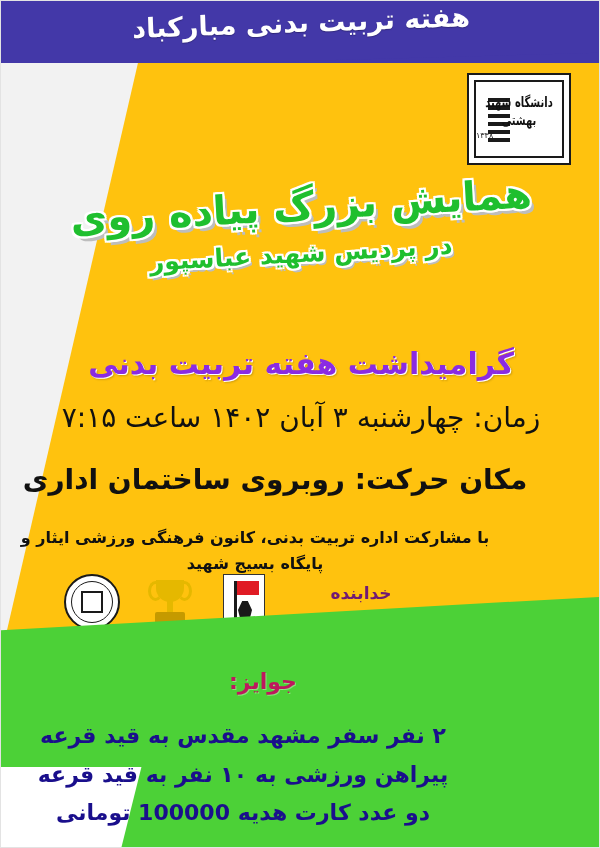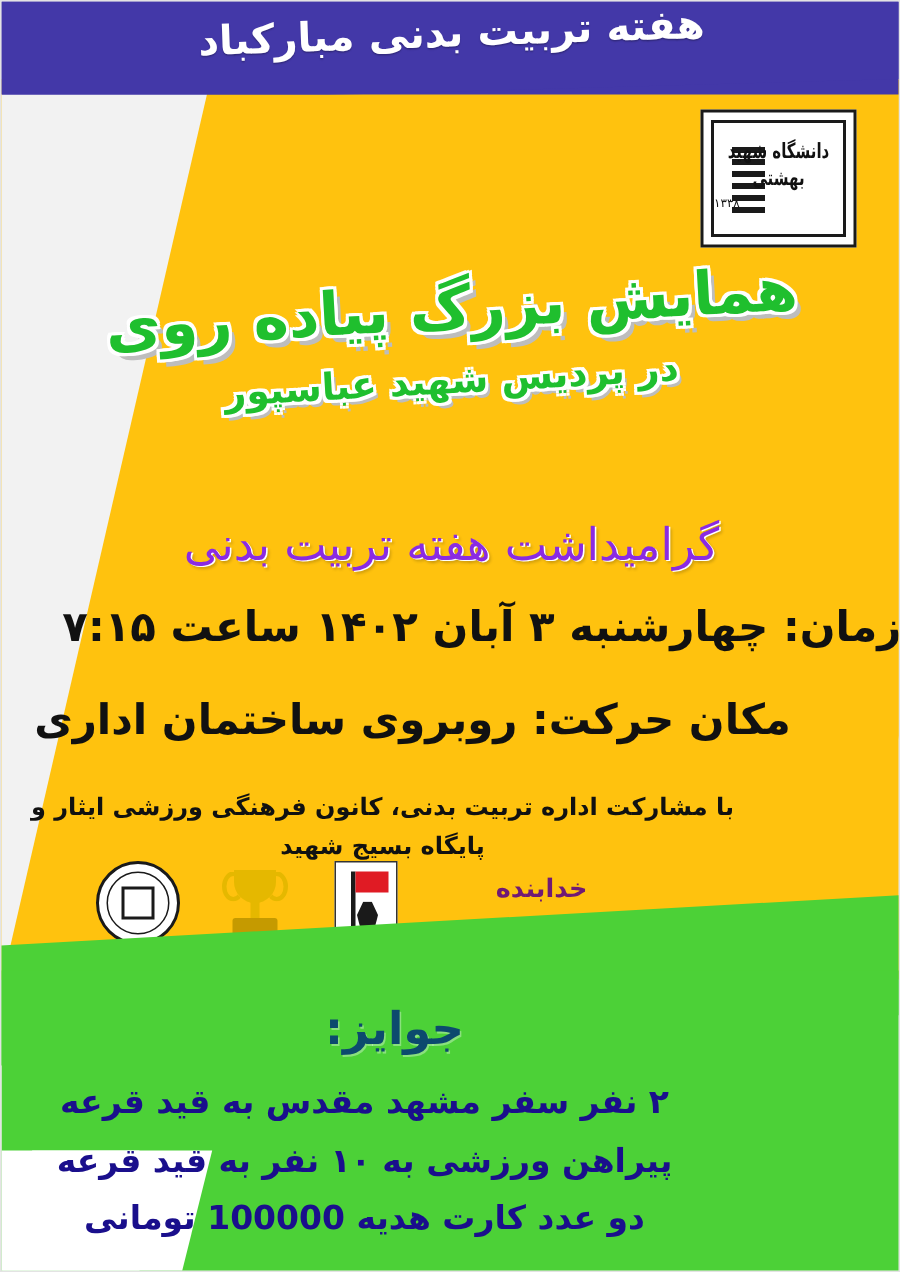--- a/index.html
+++ b/index.html
@@ -208,35 +208,35 @@
 
   
   .honor-line {
     position: absolute;
     top: 345px;
     left: 0;
     width: 600px;
     text-align: center;
     direction: rtl;
     font-size: 30px;
-    font-weight: normal;
+    font-weight: bold;
     color: #8a2be2;
     text-shadow: 1px 1px 0 #ffffff, 2px 2px 2px rgba(0,0,0,0.18);
   }
 
   
   .detail-time {
     position: absolute;
     top: 400px;
     left: 0;
     width: 600px;
-    text-align: right;
+    text-align: center;
     direction: rtl;
     font-size: 28px;
-    font-weight: bold;
+    font-weight: normal;
     color: #111111;
   }
   .detail-place {
     position: absolute;
     top: 462px;
     left: 0;
     width: 548px;
     text-align: center;
     direction: rtl;
     font-size: 28px;
@@ -391,23 +391,23 @@
   }
 
   
   .prize-title {
     position: absolute;
     top: 668px;
     left: 0;
     width: 524px;
     text-align: center;
     direction: rtl;
-    font-size: 30px;
-    font-weight: bold;
-    color: #0c4a6e;
+    font-size: 22px;
+    font-weight: bold;
+    color: #be185d;
     text-shadow: 1px 1px 0 rgba(255,255,255,0.35);
   }
   .prize-list {
     position: absolute;
     top: 716px;
     left: 0;
     width: 484px;
     direction: rtl;
     text-align: center;
   }

